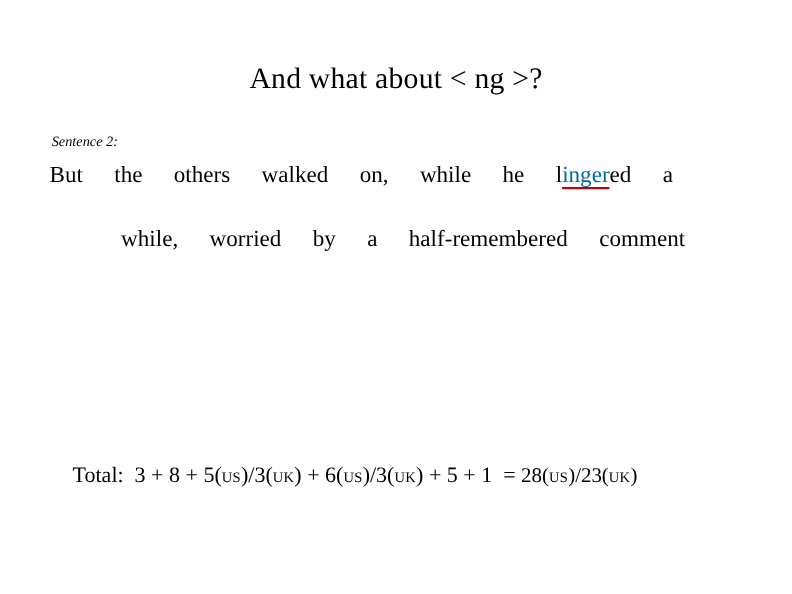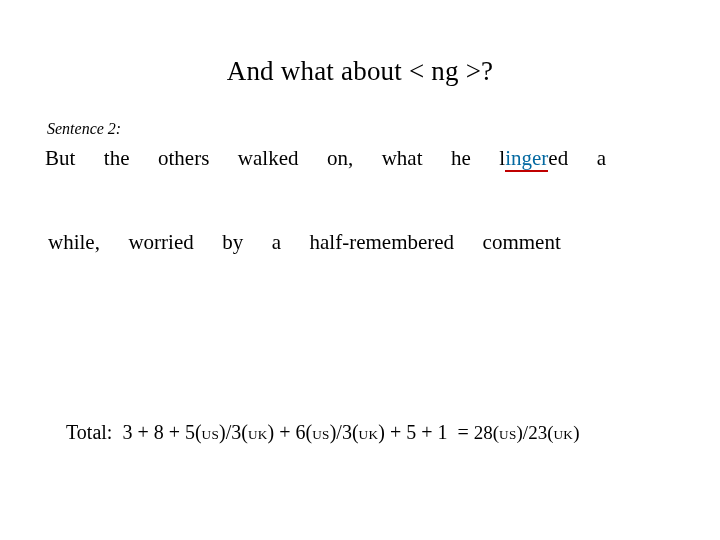--- a/index.html
+++ b/index.html
@@ -43,35 +43,35 @@
   
   .body-block {
     position: absolute;
     left: 45px;
     top: 118px;
     width: 640px;
   }
 
   .label-sentence {
     font-style: italic;
-    font-size: 16px;
+    font-size: 13px;
     line-height: 21px;
     margin: 0 0 6px 2px;
     white-space: pre;
   }
 
   .body-line {
     font-size: 21px;
     line-height: 26px;
     white-space: pre;
     margin: 0;
   }
 
   .line-1 { margin-left: 0px;  word-spacing: 9px;  }
-  .line-2 { margin-top: 58px; margin-left: 3px;  word-spacing: 9px; }
+  .line-2 { margin-top: 33px; margin-left: 3px;  word-spacing: 9px; text-align: center; }
   .line-3 { margin-top: 58px; margin-left: 5px;  word-spacing: 9px; }
 
   
   .mark-red {
     color: #0369a1;
     border-bottom: 2px solid #C00000;
     padding-bottom: 0px;
   }
 
   
@@ -94,21 +94,21 @@
 <body>
 
 <div class="slide">
 
   <div class="slide-title">And what about &lt; ng &gt;?</div>
 
   <div class="body-block">
 
     <div class="label-sentence">Sentence 2:</div>
 
-    <div class="body-line line-1"><span>But  the  others  walked  on,  what  he  l</span><span class="mark-red">inger</span><span>ed  a</span></div>
+    <div class="body-line line-1"><span>But  the  others  walked  on,  while  he  l</span><span class="mark-red">inger</span><span>ed  a</span></div>
 
     <div class="body-line line-2">while,  worried  by  a  half-remembered  comment</div>
 
 
   </div>
 
   <div class="total-line"><span class="total-label">Total:</span><span>  </span><span>3 + 8 + 5(</span><span class="sc">US</span><span>)/3(</span><span class="sc">UK</span><span>) + 6(</span><span class="sc">US</span><span>)/3(</span><span class="sc">UK</span><span>) + 5 + 1</span><span>  </span><span>=</span><span> </span><span class="sum-right">28(</span><span class="sc">US</span><span class="sum-right">)/23(</span><span class="sc">UK</span><span class="sum-right">)</span></div>
 
 </div>
 

